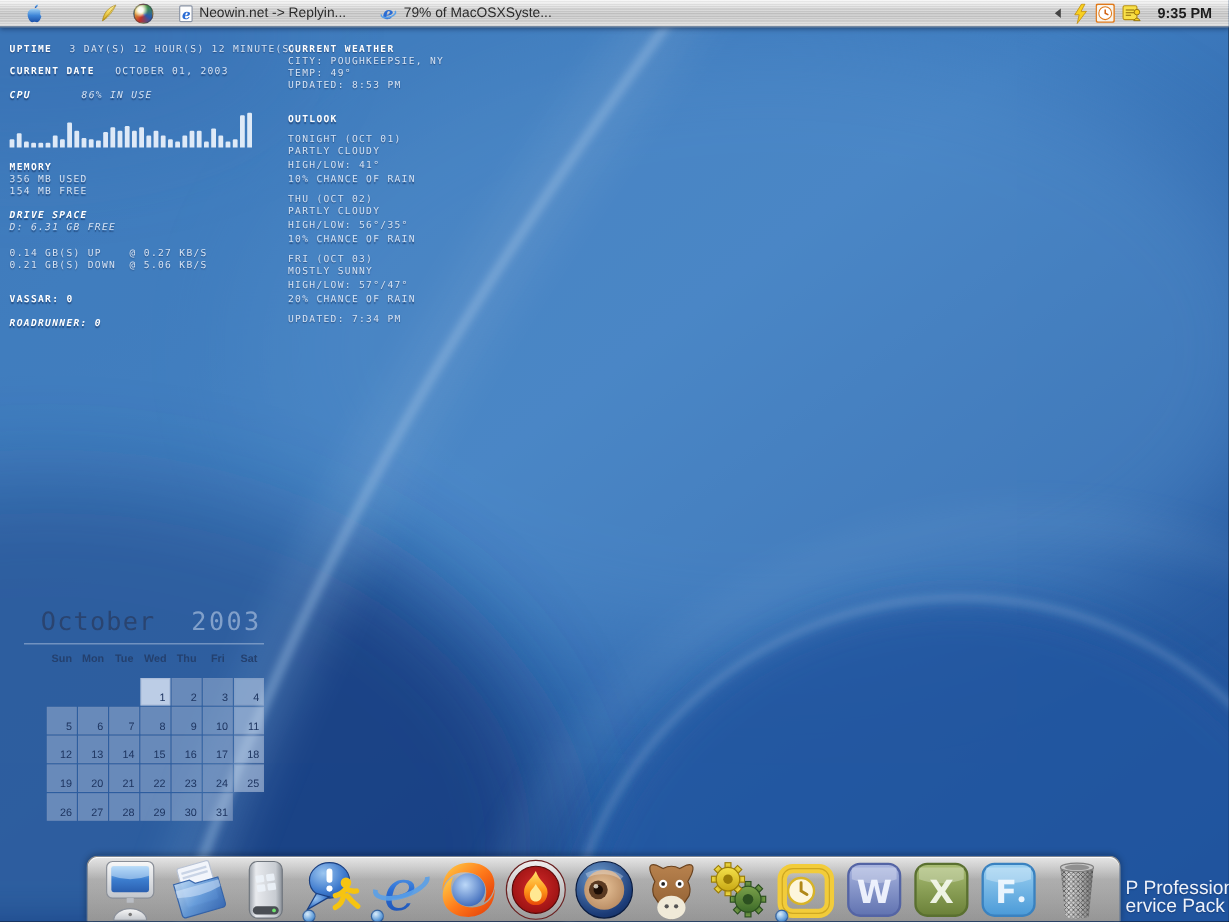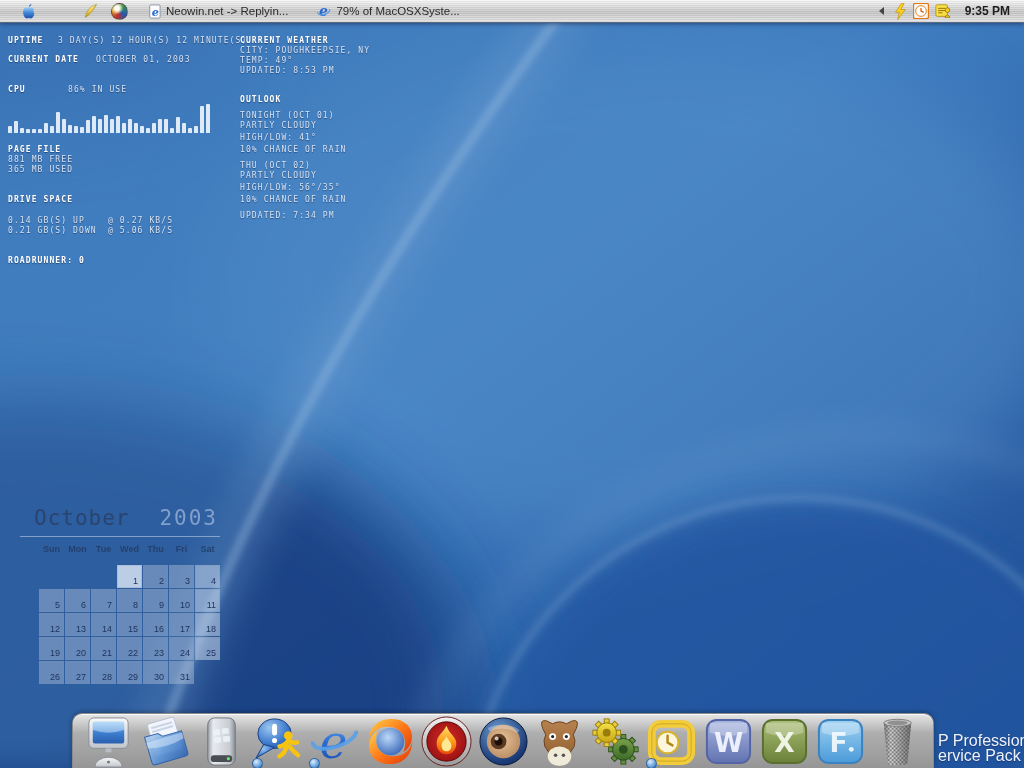--- a/index.html
+++ b/index.html
@@ -35,21 +35,21 @@
 
   
   .pix{font-family:"DejaVu Sans Mono",monospace;font-size:8px;line-height:10px;
     letter-spacing:1.1px;color:#d6e3f4;text-shadow:0 1px 1px rgba(0,20,60,.45);}
   .pix b{color:#ffffff;font-weight:bold;}
   #stats-left{position:absolute;left:8px;top:36px;width:420px;z-index:10;}
   .srow{white-space:nowrap;}
   .lab-up{display:inline-block;min-width:50px;}
   .lab-date{display:inline-block;min-width:88px;}
   .lab-cpu{display:inline-block;min-width:60px;}
-  .gap9{margin-top:9px;} .gap10{margin-top:20px;} .gap11{margin-top:11px;}
+  .gap9{margin-top:9px;} .gap10{margin-top:10px;font-style:italic;} .gap11{margin-top:11px;}
   .gap19{margin-top:19px;}
   #cpu-graph{margin-top:8px;width:202px;height:30px;display:flex;align-items:flex-end;gap:2px;}
   .cpu-bar{width:4px;background:rgba(236,243,252,.92);border-radius:1px 1px 0 0;}
   .two-col{display:flex;margin-top:12px;}
   .col-mem{width:105px;} .col-pf{width:140px;}
   .net-row{display:flex;}
   .net-left{display:inline-block;width:100px;}
   
   #stats-right{position:absolute;left:240px;top:36px;width:200px;z-index:10;}
   .w-gap{margin-top:19px;} .blk{margin-top:6px;} .sub{margin-top:2px;}
@@ -238,59 +238,67 @@
         <div class="cpu-bar" style="height: 46%;"></div>
         <div class="cpu-bar" style="height: 17%;"></div>
         <div class="cpu-bar" style="height: 53%;"></div>
         <div class="cpu-bar" style="height: 32%;"></div>
         <div class="cpu-bar" style="height: 17%;"></div>
         <div class="cpu-bar" style="height: 25%;"></div>
         <div class="cpu-bar" style="height: 89%;"></div>
         <div class="cpu-bar" style="height: 96%;"></div>
       </div>
     <div class="two-col">
-      <div class="col-pf">
-        <div><b>PAGE FILE</b></div>
-        <div>881 MB FREE</div>
-        <div>365 MB USED</div>
+      <div class="col-mem">
+        <div><b>MEMORY</b></div>
+        <div>356 MB USED</div>
+        <div>154 MB FREE</div>
       </div>
     </div>
     <div class="gap10">
       <div><b>DRIVE SPACE</b></div>
+      <div>D: 6.31 GB FREE</div>
     </div>
     <div class="gap11">
       <div class="net-row">
           <span class="net-left">0.14 GB(S) UP</span>
           <span>@ 0.27 KB/S</span>
         </div>
       <div class="net-row">
           <span class="net-left">0.21 GB(S) DOWN</span>
           <span>@ 5.06 KB/S</span>
         </div>
     </div>
+    <div class="gap19"><b>VASSAR: 0</b></div>
     <div class="gap10"><b>ROADRUNNER: 0</b></div>
   </div>
 
   <div id="stats-right" class="pix">
     <div><b>CURRENT WEATHER</b></div>
     <div>CITY: POUGHKEEPSIE, NY</div>
     <div>TEMP: 49°</div>
     <div>UPDATED: 8:53 PM</div>
     <div class="w-gap"><b>OUTLOOK</b></div>
     <div class="blk">
       <div>TONIGHT (OCT 01)</div>
       <div>PARTLY CLOUDY</div>
       <div class="sub">HIGH/LOW: 41°</div>
       <div class="sub">10% CHANCE OF RAIN</div>
     </div>
     <div class="blk">
       <div>THU (OCT 02)</div>
       <div>PARTLY CLOUDY</div>
       <div class="sub">HIGH/LOW: 56°/35°</div>
       <div class="sub">10% CHANCE OF RAIN</div>
+    </div>
+    <div class="blk">
+      <div>FRI (OCT 03)</div>
+      <div>MOSTLY SUNNY</div>
+      <div class="sub">HIGH/LOW: 57°/47°</div>
+      <div class="sub">20% CHANCE OF RAIN</div>
     </div>
     <div class="blk">UPDATED: 7:34 PM</div>
   </div>
 
   <div id="calendar">
     <div class="cal-title">
       <span class="cal-month">October</span>
       <span class="cal-year">2003</span>
     </div>
     <div class="cal-divider"></div>

